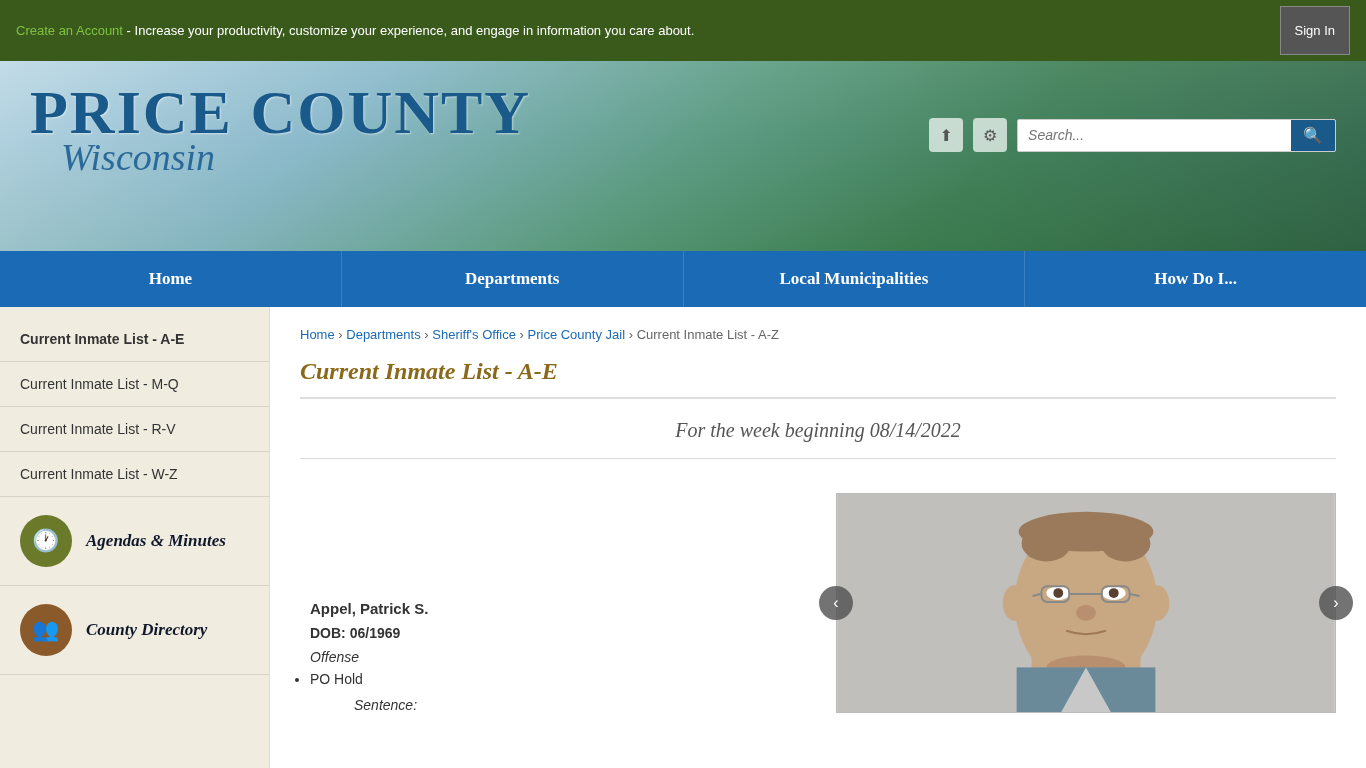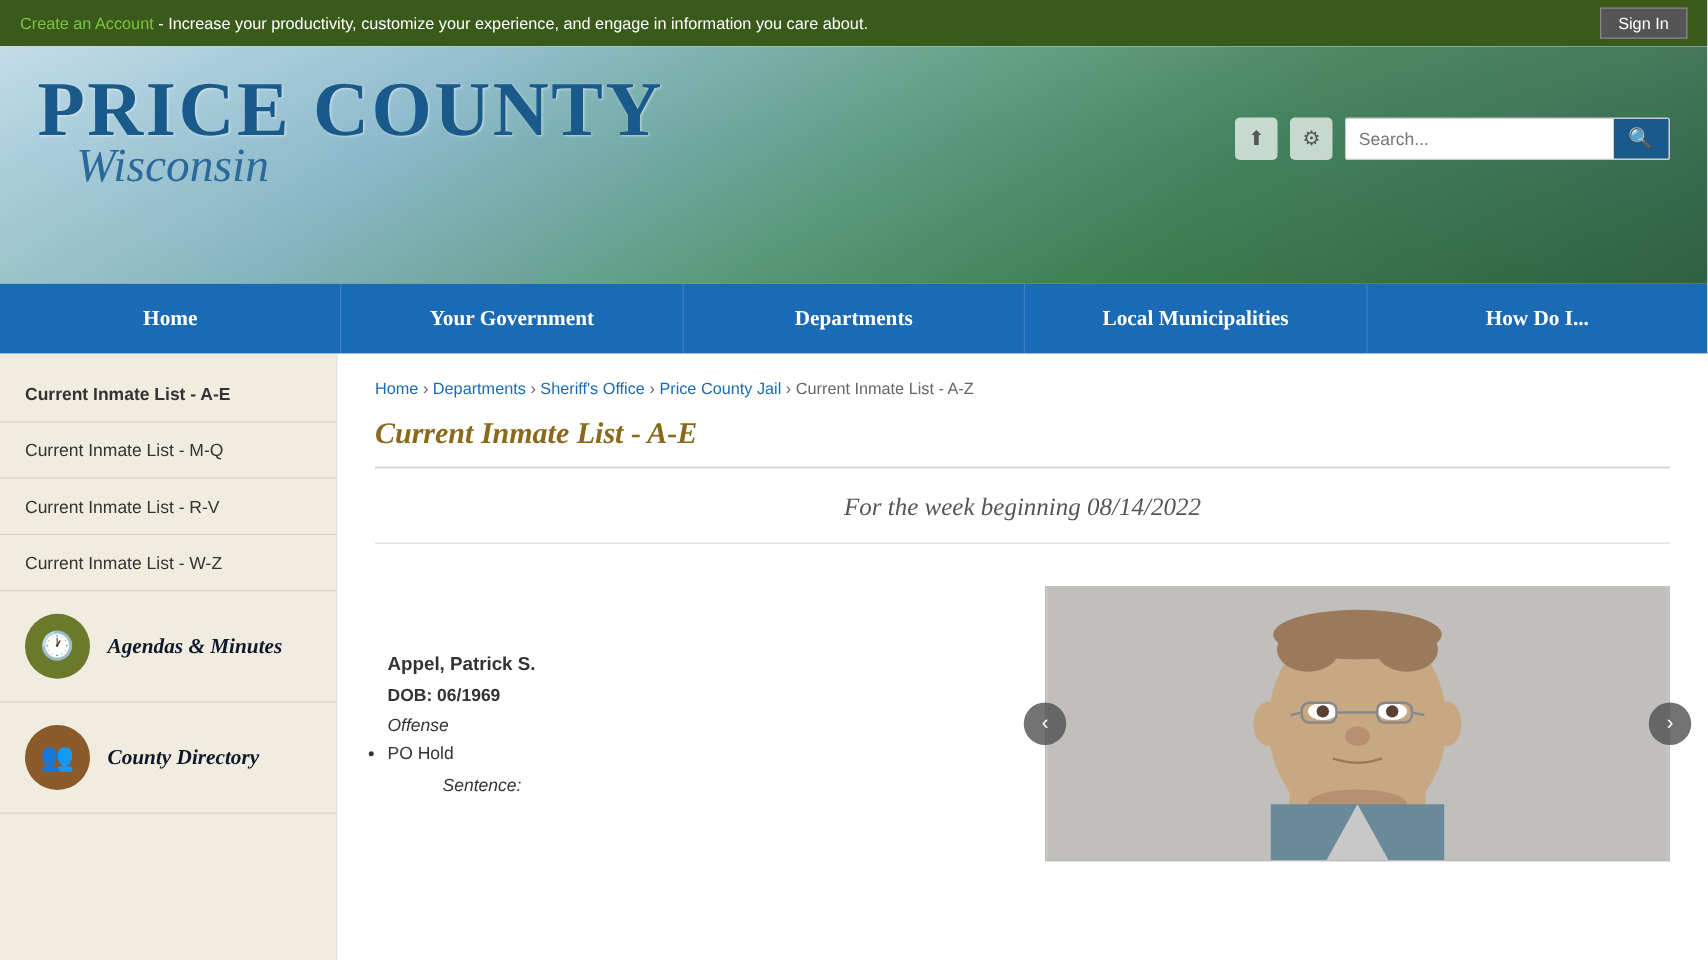--- a/index.html
+++ b/index.html
@@ -13,21 +13,21 @@
       padding: 6px 16px;
       display: flex;
       justify-content: space-between;
       align-items: center;
     }
     .top-bar a { color: #7fc241; font-weight: normal; text-decoration: none; }
     .sign-in-btn {
       background: #555;
       color: #fff;
       border: 1px solid #888;
-      padding: 4px 14px;
+      padding: 16px 14px;
       cursor: pointer;
       font-size: 13px;
     }
 
     
     .site-header {
       position: relative;
       height: 190px;
       background: linear-gradient(to bottom, #b8d8e8 0%, #78aec8 40%, #4a8a6a 100%);
       overflow: hidden;
@@ -85,22 +85,23 @@
       background: #fff;
       border: 1px solid #ccc;
       border-radius: 2px;
       overflow: hidden;
     }
     .search-box input {
       border: none;
       outline: none;
       padding: 6px 10px;
       font-size: 14px;
-      width: 214px;
+      width: 273px;
       color: #999;
+      font-style: italic;
     }
     .search-box button {
       background: #1a5a8a;
       border: none;
       color: #fff;
       padding: 6px 12px;
       cursor: pointer;
       font-size: 16px;
     }
 
@@ -215,21 +216,21 @@
       font-family: Georgia, serif;
       border-bottom: 1px solid #ddd;
       padding-bottom: 16px;
       margin-bottom: 24px;
     }
 
     
     .inmate-entry {
       display: flex;
       gap: 30px;
-      align-items: center;
+      align-items: flex-end;
       padding: 10px 0;
     }
     .inmate-info {
       flex: 1;
       padding-left: 10px;
     }
     .inmate-name {
       font-weight: bold;
       font-size: 15px;
       margin-bottom: 8px;
@@ -317,21 +318,20 @@
       <div class="search-box">
         <input type="text" placeholder="Search..." style="">
         <button>🔍</button>
       </div>
     </div>
   </div>
 </div>
 
 <nav class="main-nav">
   <div class="nav-item">Home</div>
-  <div class="nav-item">Your Government</div>
   <div class="nav-item">Departments</div>
   <div class="nav-item">Local Municipalities</div>
   <div class="nav-item">How Do I...</div>
 </nav>
 
 <div class="main-layout">
 
   <aside class="sidebar">
     <a class="sidebar-nav-item active">Current Inmate List - A-E</a>
     <a class="sidebar-nav-item">Current Inmate List - M-Q</a>

